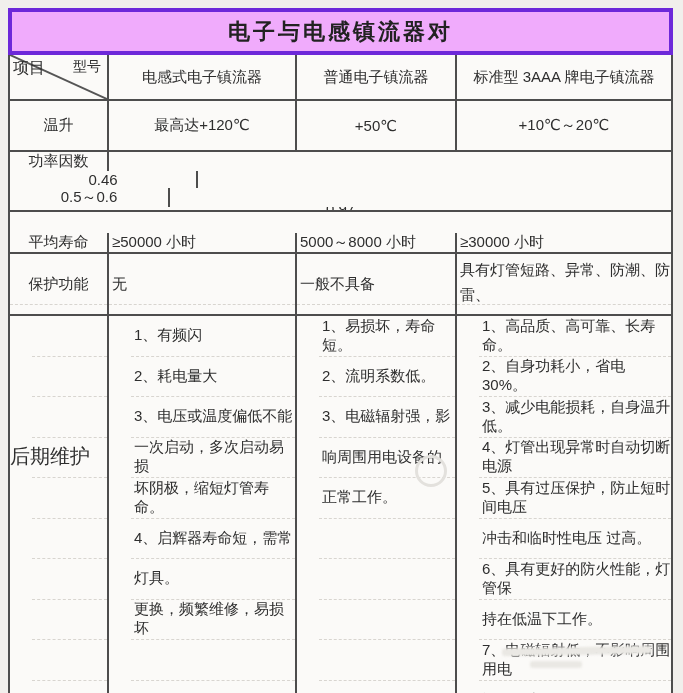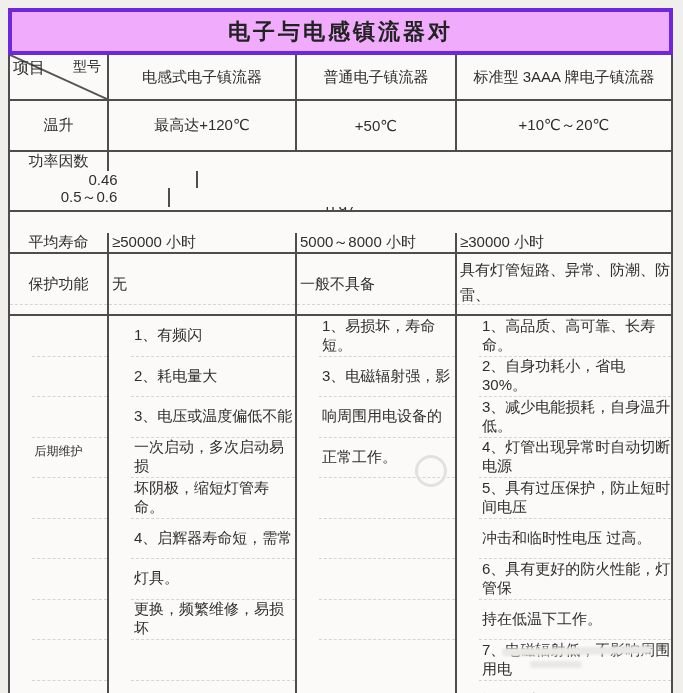--- a/index.html
+++ b/index.html
@@ -36,21 +36,21 @@
   .corner .tag-model{position:absolute;top:3px;right:6px;font-size:14px;}
   .corner .tag-item{position:absolute;bottom:20px;left:3px;font-size:16px;font-family:Liberation Mono, monospace;}
   
   .r-prot .cell{position:relative;}
   .r-prot .cell::after{content:"";position:absolute;left:0;right:0;bottom:9px;border-top:1px dashed #d8d5d0;}
   .prot-multiline{padding:3px 0 0 3px;line-height:25px;}
   
   .slot{height:40.5px;box-sizing:border-box;display:flex;align-items:center;padding-left:3px;border-bottom:1px dashed #d8d5d0;margin-left:22px;}
   .slot:last-child{border-bottom:none;}
   .maint-label-cell{position:relative;}
-  .maint-label-text{position:absolute;top:127px;left:0;width:100%;text-align:center;font-size:12px;}
+  .maint-label-text{position:absolute;top:127px;left:0;width:100%;text-align:left;font-size:20px;}
   
   .wm-ring{position:absolute;left:415px;top:455px;width:26px;height:26px;border:3px solid #e3e1dd;border-radius:50%;}
   .wm-smudge{position:absolute;background:#eae8e4;filter:blur(1px);border-radius:3px;}
   .wm-s1{left:502px;top:647px;width:150px;height:8px;transform:rotate(-1deg);}
   .wm-s2{left:530px;top:661px;width:52px;height:7px;}
 </style>
 </head>
 <body>
 
 <div class="screen">
@@ -129,20 +129,21 @@
             <div class="slot">一次启动，多次启动易损</div>
             <div class="slot">坏阴极，缩短灯管寿命。</div>
             <div class="slot">4、启辉器寿命短，需常</div>
             <div class="slot">灯具。</div>
             <div class="slot">更换，频繁维修，易损坏</div>
             <div class="slot"></div>
             <div class="slot"></div>
           </div>
         <div class="cell col-2">
             <div class="slot">1、易损坏，寿命短。</div>
+            <div class="slot">2、流明系数低。</div>
             <div class="slot">3、电磁辐射强，影</div>
             <div class="slot">响周围用电设备的</div>
             <div class="slot">正常工作。</div>
             <div class="slot"></div>
             <div class="slot"></div>
             <div class="slot"></div>
             <div class="slot"></div>
             <div class="slot"></div>
           </div>
         <div class="cell col-3">

